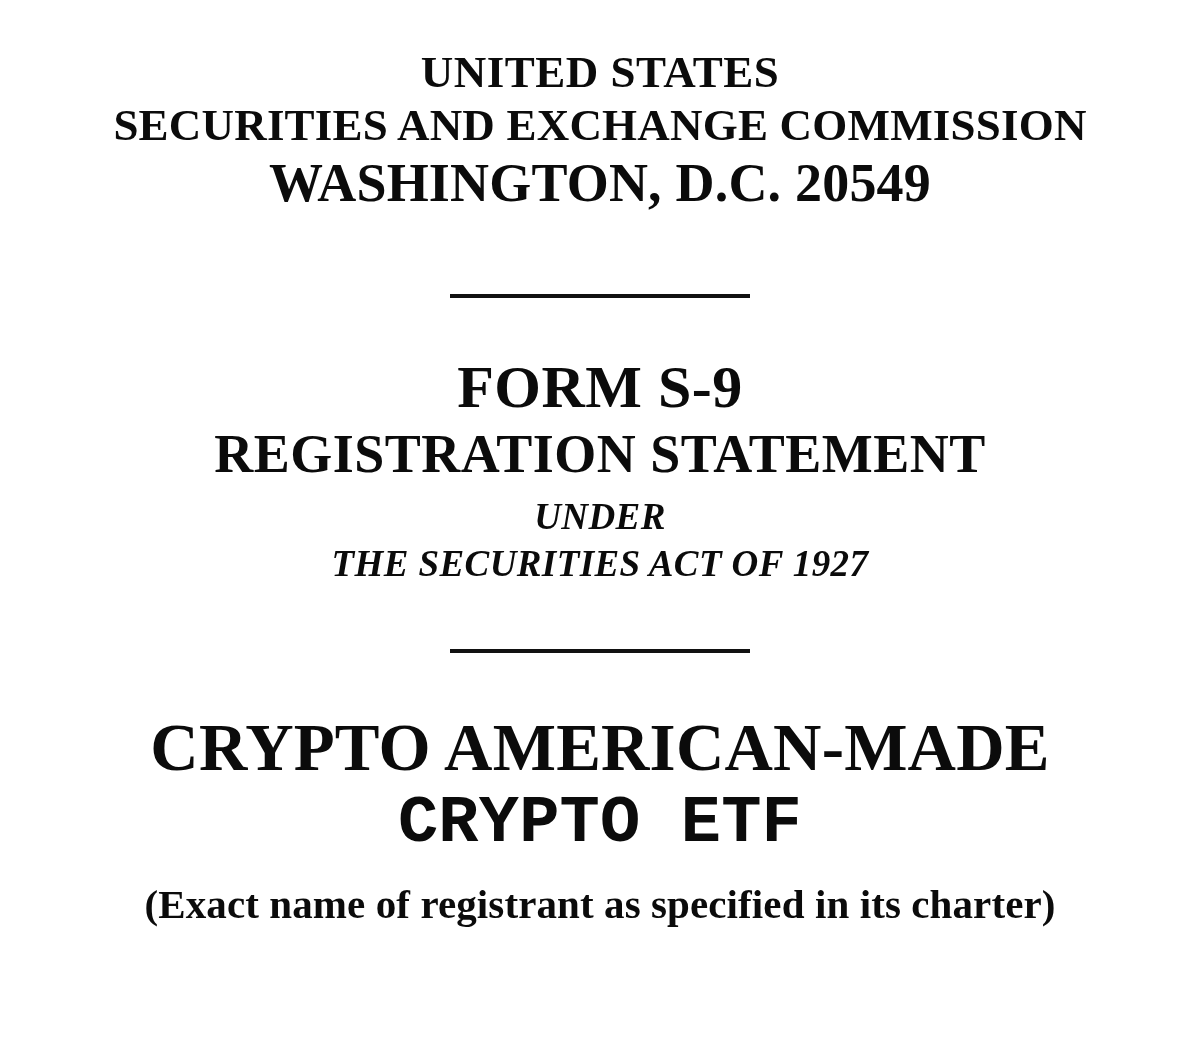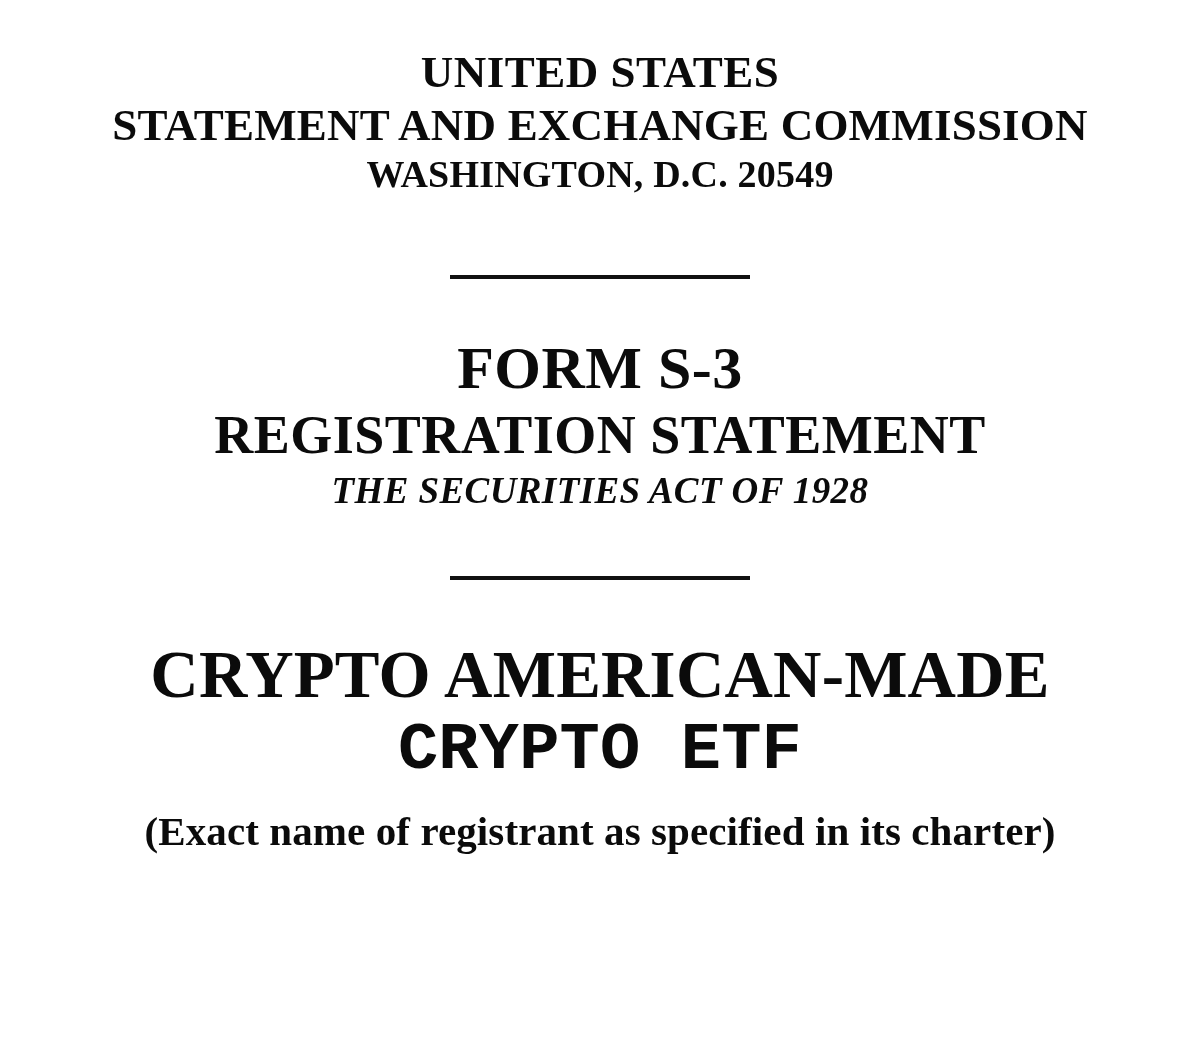--- a/index.html
+++ b/index.html
@@ -28,21 +28,21 @@
   .agency-block {
     width: 100%;
   }
   .agency-line {
     font-weight: bold;
     line-height: 1.18;
     letter-spacing: 0.5px;
   }
   .agency-line.l1 { font-size: 45px; }
   .agency-line.l2 { font-size: 45px; letter-spacing: 0.2px; }
-  .agency-line.l3 { font-size: 38px; letter-spacing: 0.2px; }
+  .agency-line.l3 { font-size: 54px; letter-spacing: 0.2px; }
 
   .rule {
     width: 300px;
     height: 4px;
     background: #111111;
     margin: 0 auto;
   }
   .rule-wrap-1 { margin-top: 78px; }
   .rule-wrap-2 { margin-top: 62px; }
 
@@ -96,32 +96,33 @@
     letter-spacing: 0.1px;
   }
 </style>
 </head>
 <body>
 
 <div class="page">
 
   <div class="agency-block">
     <div class="agency-line l1">UNITED STATES</div>
-    <div class="agency-line l2">STATEMENT AND EXCHANGE COMMISSION</div>
+    <div class="agency-line l2">SECURITIES AND EXCHANGE COMMISSION</div>
     <div class="agency-line l3">WASHINGTON, D.C. 20549</div>
   </div>
 
   <div class="rule-wrap-1">
     <div class="rule"></div>
   </div>
 
   <div class="form-block">
-    <div class="form-title">FORM S-3</div>
+    <div class="form-title">FORM S-9</div>
     <div class="form-title l2">REGISTRATION STATEMENT</div>
-    <div class="form-act">THE SECURITIES ACT OF 1928</div>
+    <div class="form-under">UNDER</div>
+    <div class="form-act">THE SECURITIES ACT OF 1927</div>
   </div>
 
   <div class="rule-wrap-2">
     <div class="rule"></div>
   </div>
 
   <div class="registrant-block">
     <div class="registrant-name">CRYPTO AMERICAN-MADE</div>
     <div class="registrant-name l2">CRYPTO ETF</div>
     <div class="registrant-caption">(Exact name of registrant as specified in its charter)</div>

